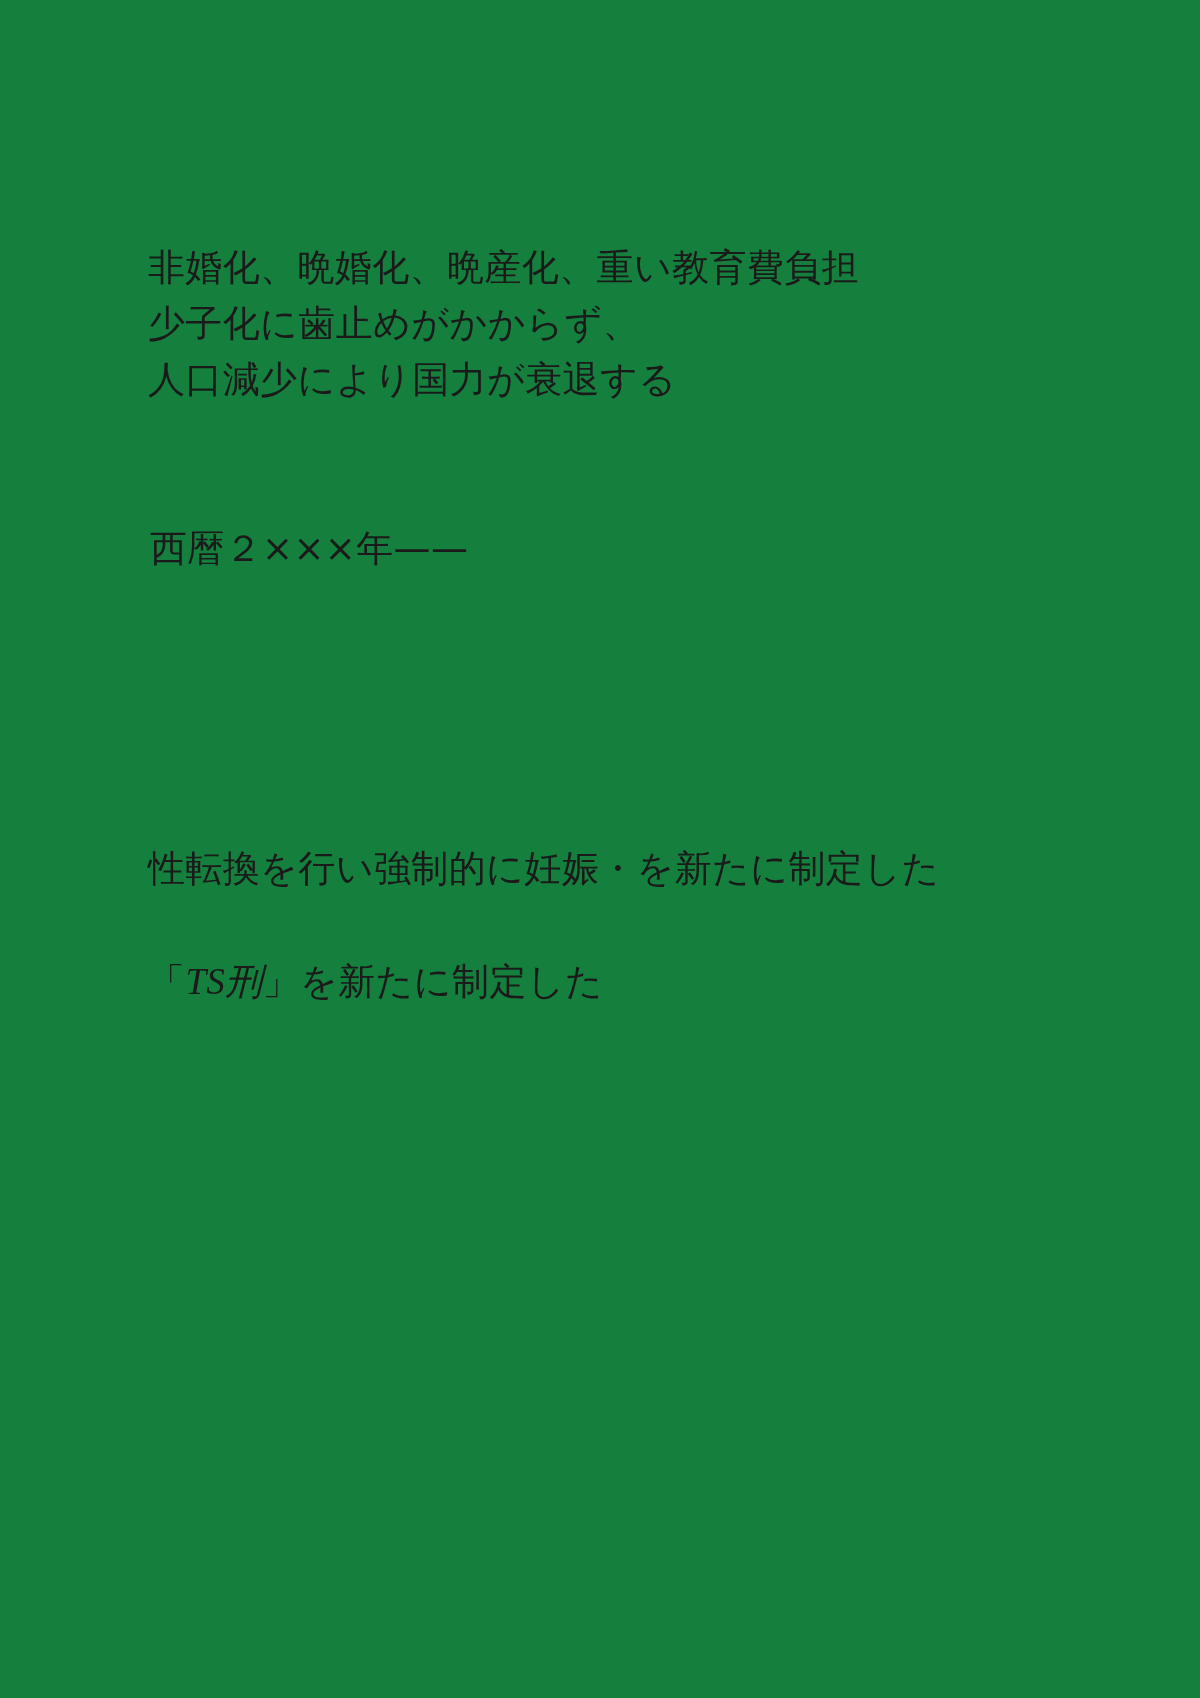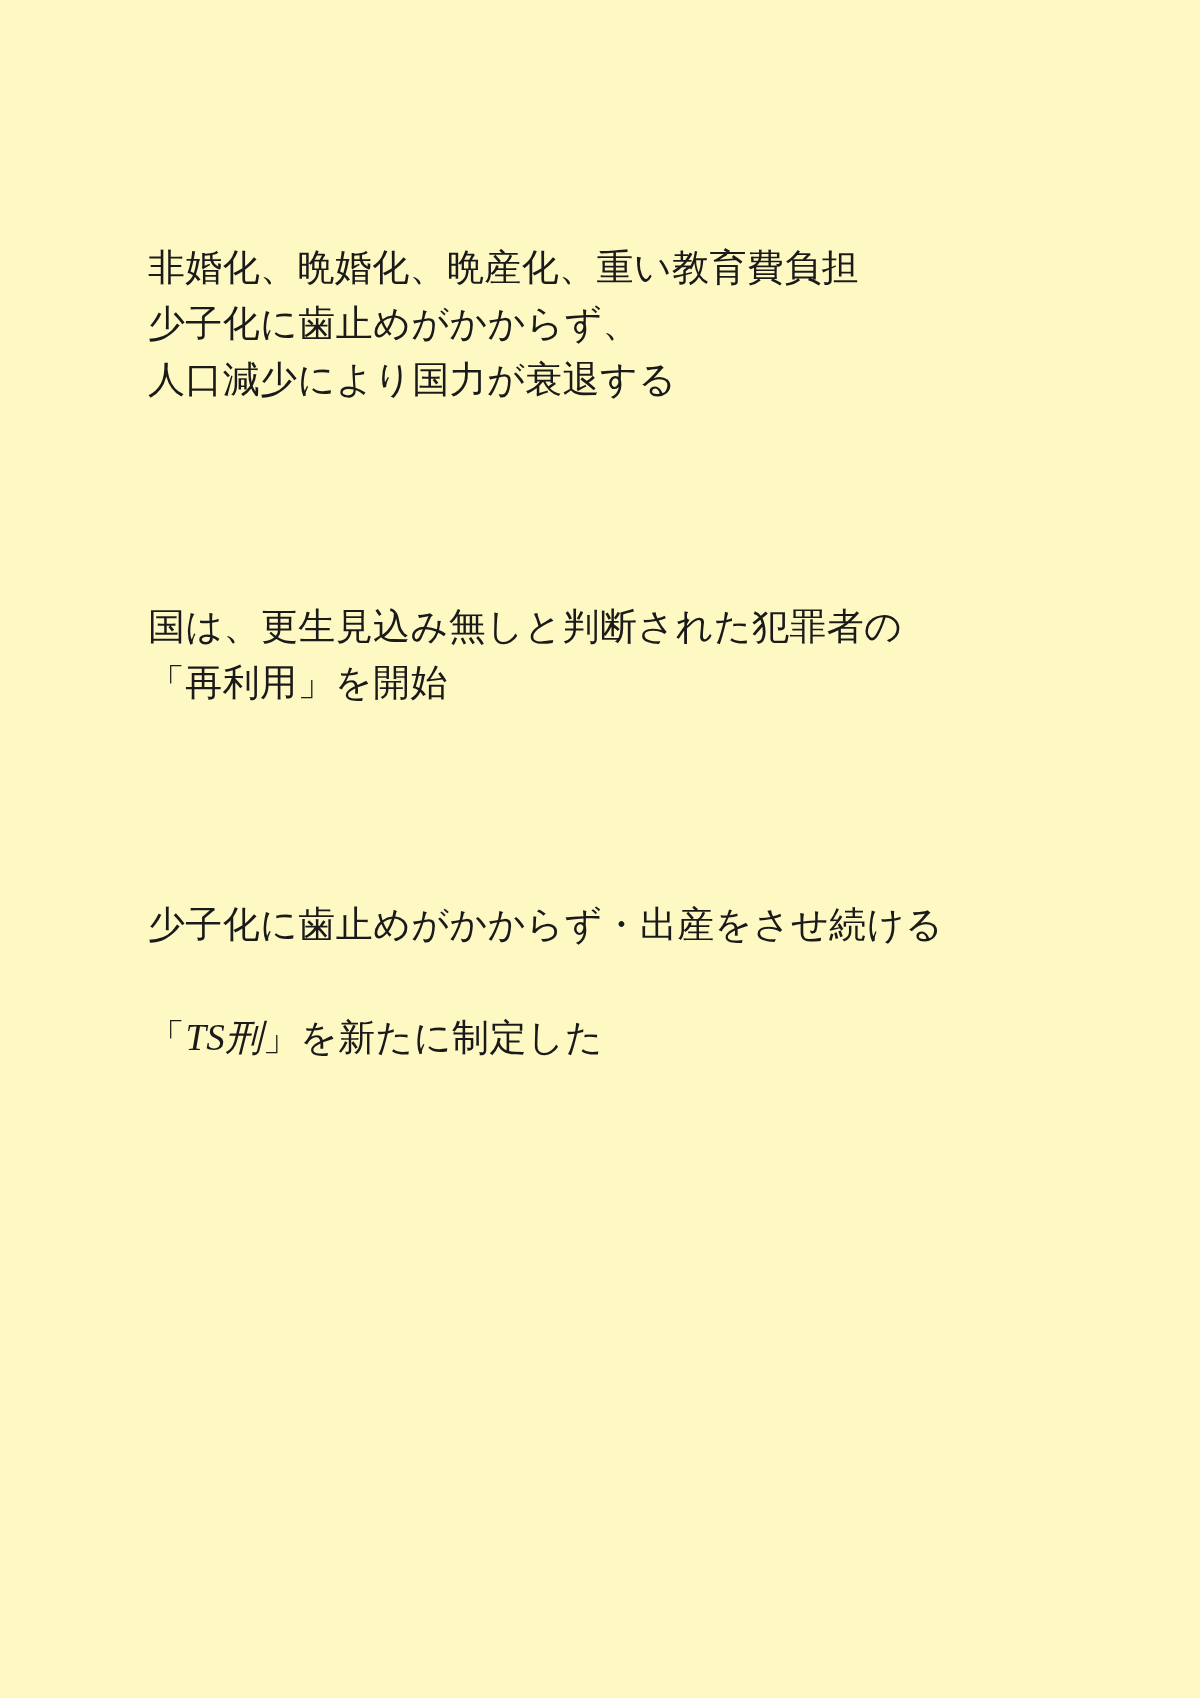--- a/index.html
+++ b/index.html
@@ -8,21 +8,21 @@
     background: #ffffff;
   }
   body {
     font-family: "DejaVu Sans", "Liberation Sans", sans-serif;
     color: #1a1a1a;
   }
   .page {
     position: relative;
     width: 1200px;
     height: 1698px;
-    background: #fef9c3;
+    background: #15803d;
     overflow: hidden;
     box-sizing: border-box;
   }
   .content {
     position: absolute;
     left: 148px;
     top: 240px;
     width: 900px;
   }
   .block {
@@ -52,30 +52,29 @@
 
 <div class="page">
   <div class="content">
 
     <div class="block">非婚化、晩婚化、晩産化、重い教育費負担
 少子化に歯止めがかからず、
 人口減少により国力が衰退する</div>
 
     <div class="gap-xl"></div>
 
+    <div class="block lead-in">西暦２×××年——</div>
 
     <div class="gap-md"></div>
 
-    <div class="block">国は、更生見込み無しと判断された犯罪者の
-「再利用」を開始</div>
 
     <div class="gap-lg"></div>
 
 
     <div class="gap-sm"></div>
 
     <div class="block">
-      <span>少子化に歯止めがかからず・出産をさせ続ける</span><br>
+      <span>性転換を行い強制的に妊娠・を新たに制定した</span><br>
       <span>「</span><span class="italic-term">TS刑</span><span>」を新たに制定した</span>
     </div>
 
   </div>
 </div>
 
 </body></html>

